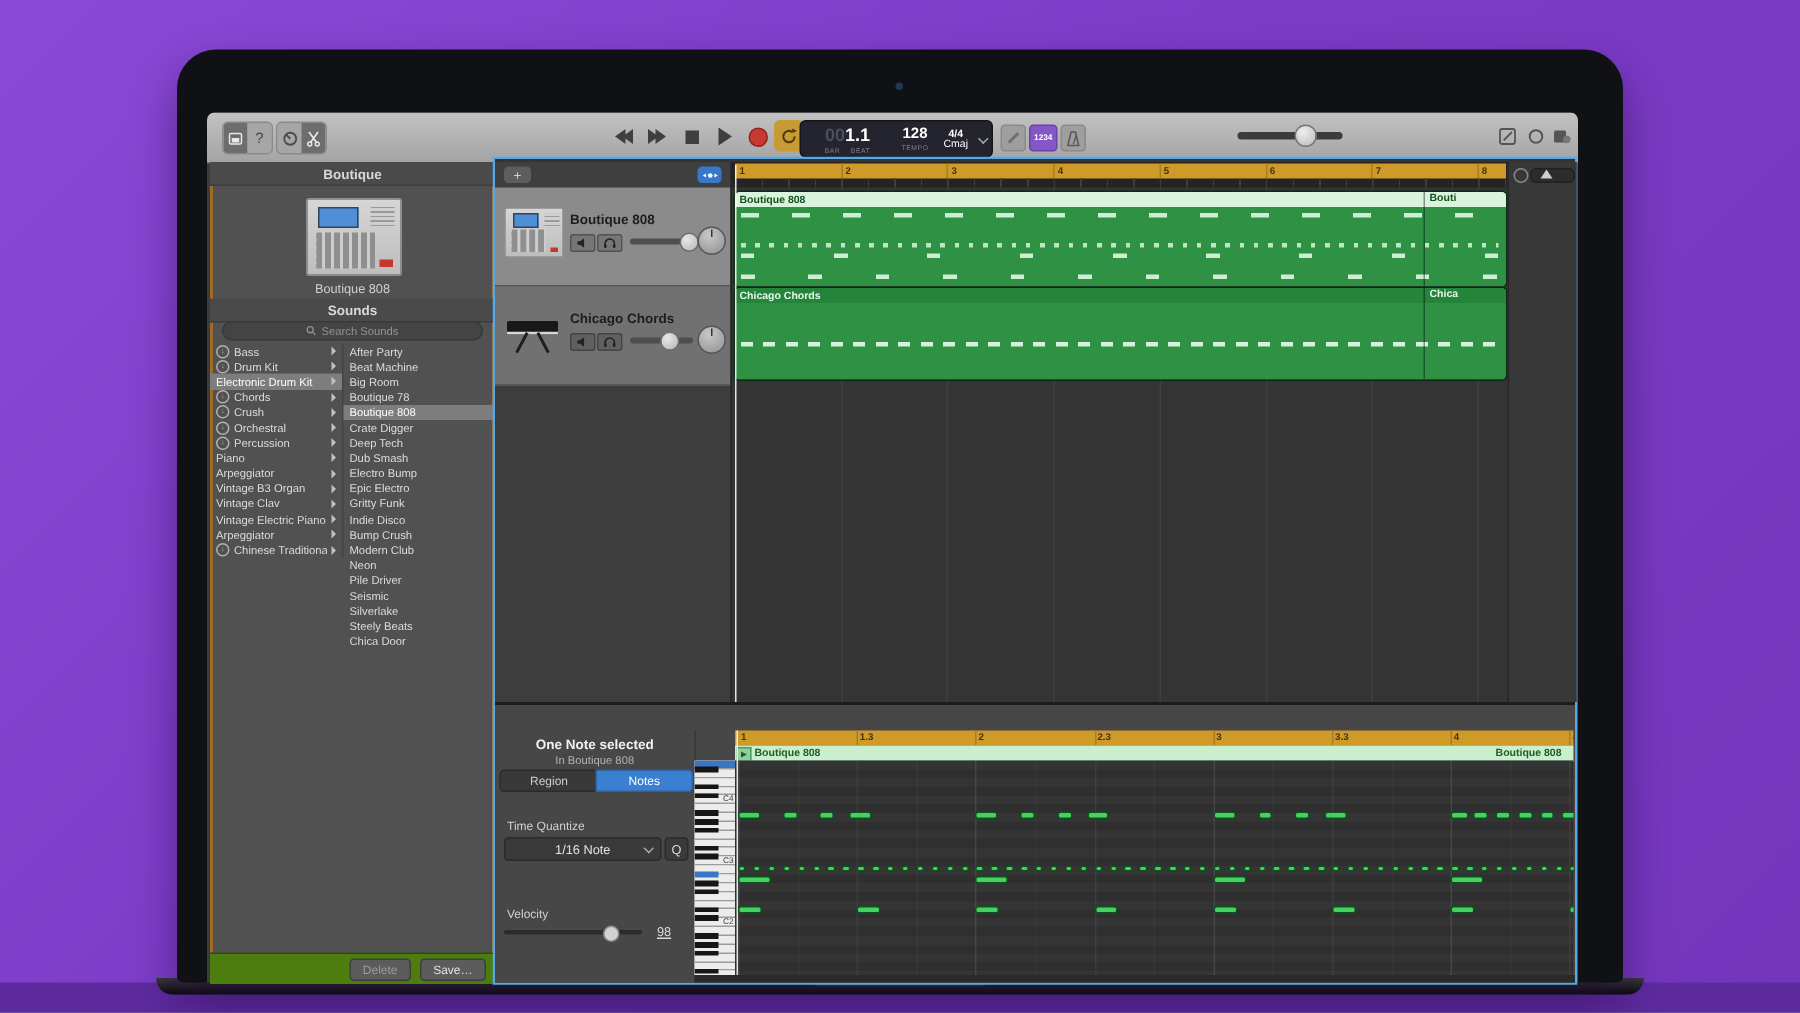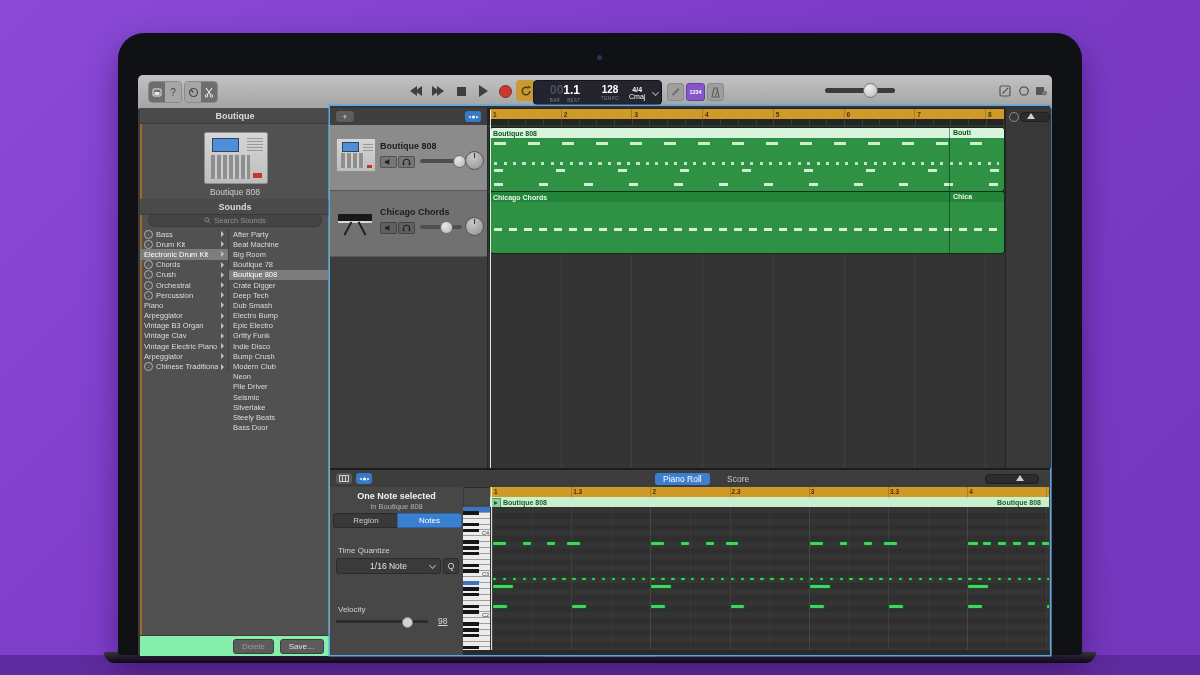--- a/index.html
+++ b/index.html
@@ -45,21 +45,21 @@
   .lib-hdr{left:0;width:190px;height:15px;background:#4a4a4a;border-bottom:1px solid #3c3c3c;
     color:#d9d9d9;font-size:9px;display:flex;align-items:center;justify-content:center;font-weight:bold;}
   .searchbox{left:8px;top:106px;width:172px;height:11px;background:#444;border:1px solid #393939;
     border-radius:7px;display:flex;align-items:center;justify-content:center;color:#939393;font-size:7.5px;gap:3px;}
   .librow{height:10.2px;display:flex;align-items:center;font-size:7.5px;color:#dcdcdc;padding:0 4px;gap:3px;}
   .librow .lbl{flex:1;white-space:nowrap;overflow:hidden;}
   .librow.sel{background:#7d7d7d;color:#fff;}
   .dlicon{width:7px;height:7px;border:1px solid #b2b2b2;border-radius:50%;color:#b2b2b2;
     font-size:5px;line-height:7px;text-align:center;flex:none;}
   .chev{width:0;height:0;border-left:3.5px solid #c2c2c2;border-top:3px solid transparent;border-bottom:3px solid transparent;flex:none;}
-  .footer{left:0;top:527px;width:190px;height:20px;background:#86efac;border-top:1px solid #3a3a3a;}
+  .footer{left:0;top:527px;width:190px;height:20px;background:#4d7c0f;border-top:1px solid #3a3a3a;}
   .fbtn{top:3px;height:13px;border-radius:3px;background:#5c5c5c;border:1px solid #3e3e3e;
     font-size:8px;display:flex;align-items:center;justify-content:center;padding:0 8px;}
   
   .workarea{left:192px;top:31px;width:720px;height:549px;background:#343434;
     box-shadow:0 0 0 1.5px #57a8e6;}
   .tracks{left:0;top:2px;width:157px;height:360px;background:#3d3d3d;}
   .thdr{left:0;top:0;width:157px;height:17px;background:#3f3f3f;border-bottom:1px solid #2c2c2c;}
   .addbtn{left:6px;top:3px;width:18px;height:11px;background:#5d5d5d;border-radius:3px;color:#d5d5d5;
     font-size:9px;display:flex;align-items:center;justify-content:center;}
   .bluebtn{width:16px;height:11px;background:#3579c8;border-radius:3px;display:flex;align-items:center;justify-content:center;}
@@ -390,21 +390,21 @@
           <div class="librow">
             <div class="lbl">Seismic</div>
           </div>
           <div class="librow">
             <div class="lbl">Silverlake</div>
           </div>
           <div class="librow">
             <div class="lbl">Steely Beats</div>
           </div>
           <div class="librow">
-            <div class="lbl">Bass Door</div>
+            <div class="lbl">Chica Door</div>
           </div>
         </div>
 
       <div class="abs footer">
         <div class="abs fbtn" style="right:56px;color:#9b9b9b;">
             <span>Delete</span>
           </div>
         <div class="abs fbtn" style="right:6px;color:#e2e2e2;">
             <span>Save…</span>
           </div>
@@ -542,45 +542,20 @@
           <div class="abs" style="left:3px;top:4px;width:8px;height:8px;border:1px solid #8a8a8a;border-radius:50%;"></div>
           <div class="abs zoomsl" style="left:14px;top:4px;width:28px;">
             <div class="abs zoomtri" style="left:6px;"></div>
           </div>
         </div>
       </div>
 
       <div class="abs divider"></div>
 
       <div class="abs editor">
-        <div class="abs ehdr">
-          <div class="abs" style="left:6px;top:3px;width:16px;height:11px;background:#575757;border-radius:3px;display:flex;align-items:center;justify-content:center;">
-            <svg width="10" height="7" viewBox="0 0 10 7">
-                <rect x="0.5" y="0.5" width="9" height="6" fill="none" stroke="#cfcfcf"></rect>
-                <line x1="3.5" y1="0.5" x2="3.5" y2="6.5" stroke="#cfcfcf"></line>
-                <line x1="6.5" y1="0.5" x2="6.5" y2="6.5" stroke="#cfcfcf"></line>
-              </svg>
-          </div>
-          <div class="abs bluebtn" style="left:26px;top:3px;">
-            <svg width="11" height="8" viewBox="0 0 12 8">
-                <path d="M0.5 4 L3 2.5 L3 5.5 Z" fill="#fff"></path>
-                <circle cx="6" cy="4" r="1.7" fill="#fff"></circle>
-                <path d="M11.5 4 L9 2.5 L9 5.5 Z" fill="#fff"></path>
-              </svg>
-          </div>
-          <div class="abs etab" style="left:325px;background:#3a7fd0;color:#fff;">
-              <span>Piano Roll</span>
-            </div>
-          <div class="abs etab" style="left:389px;color:#c9c9c9;">
-              <span>Score</span>
-            </div>
-          <div class="abs zoomsl" style="left:655px;top:4px;width:52px;">
-            <div class="abs zoomtri" style="left:30px;"></div>
-          </div>
-        </div>
 
         <div class="abs inspector">
           <div class="abs txt" style="left:0;top:4px;width:133px;text-align:center;font-size:9px;font-weight:bold;color:#f2f2f2;">One Note selected</div>
           <div class="abs txt" style="left:0;top:15px;width:133px;text-align:center;font-size:7.5px;color:#b2b2b2;">In Boutique 808</div>
           <div class="abs seg" style="left:3px;width:64px;background:#393939;color:#cdcdcd;border-radius:3px 0 0 3px;border:1px solid #2b2b2b;">
               <span>Region</span>
             </div>
           <div class="abs seg" style="left:67px;width:63px;background:#3a7fd0;color:#fff;border-radius:0 3px 3px 0;border:1px solid #2b63a8;">
               <span>Notes</span>
             </div>

